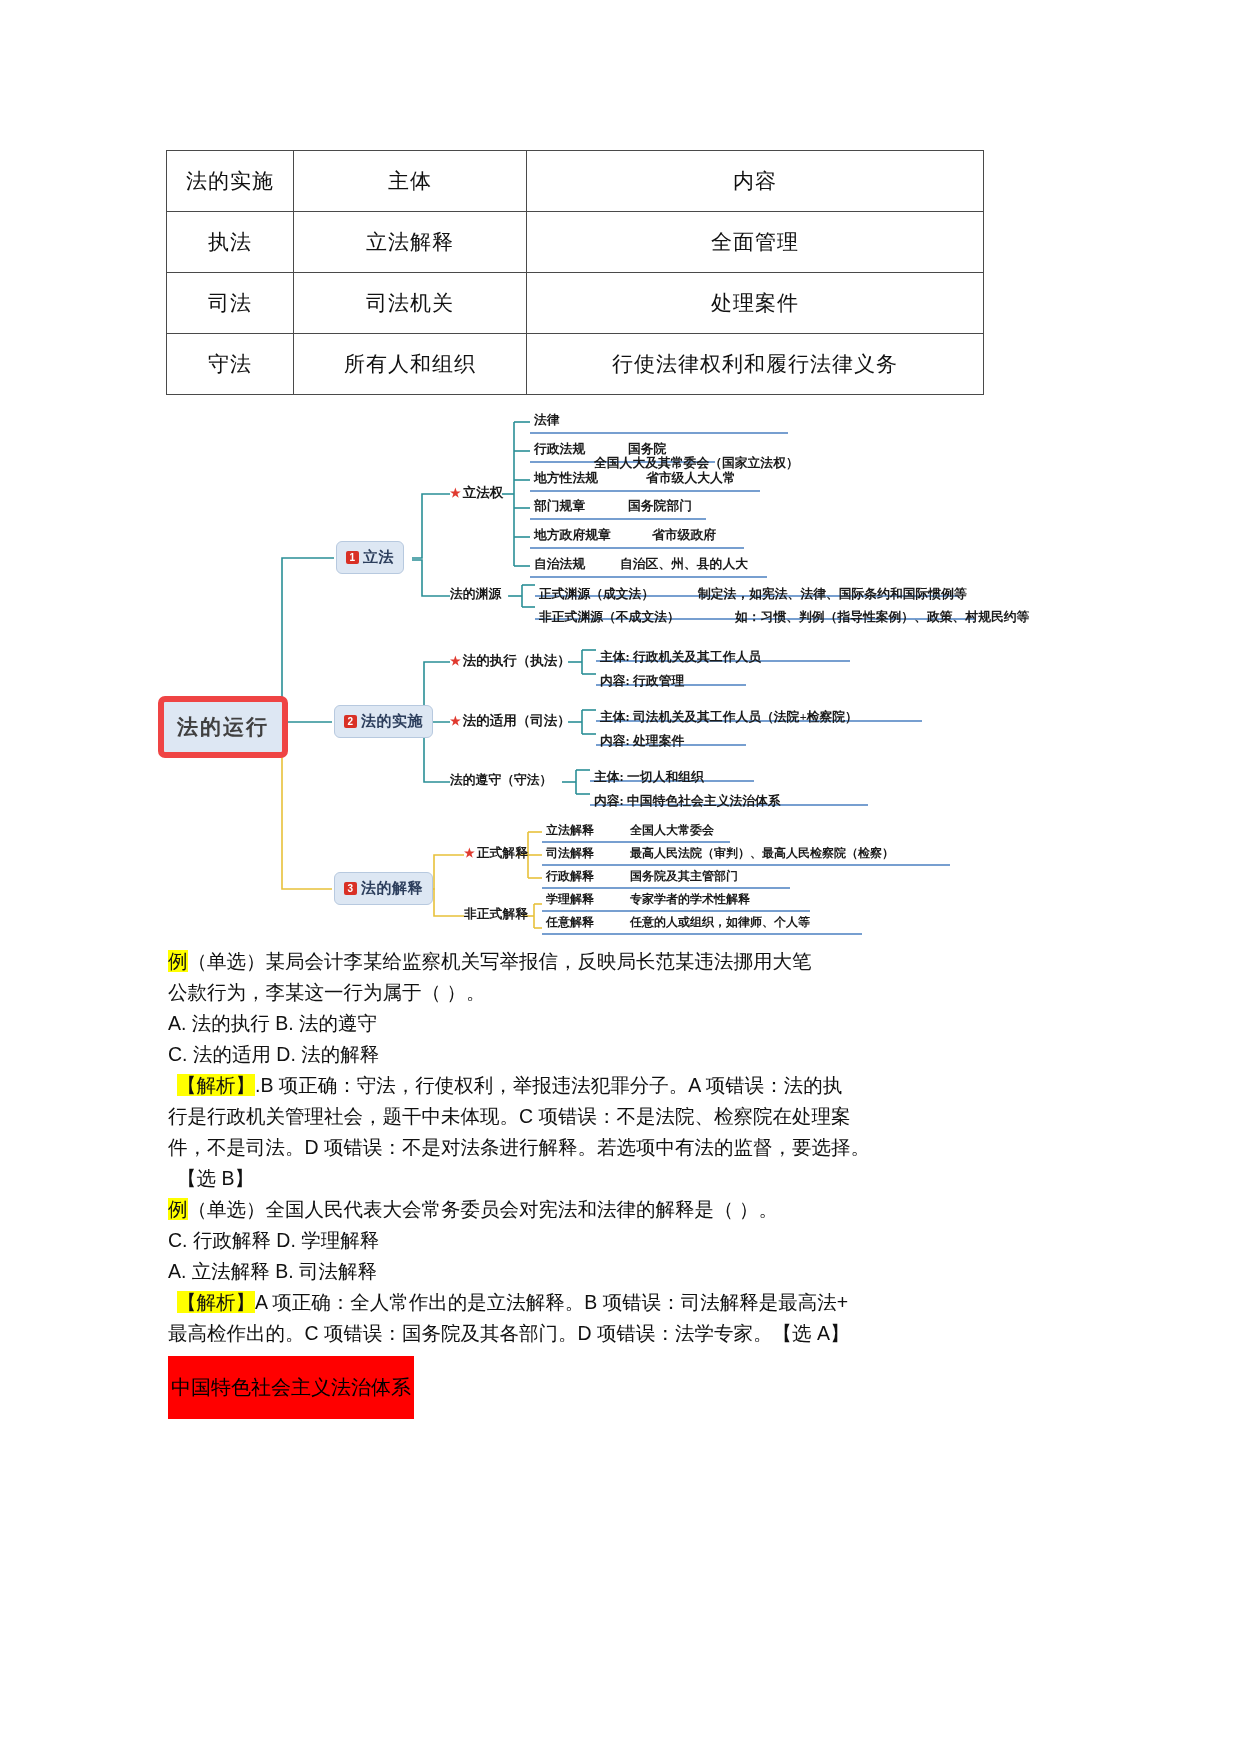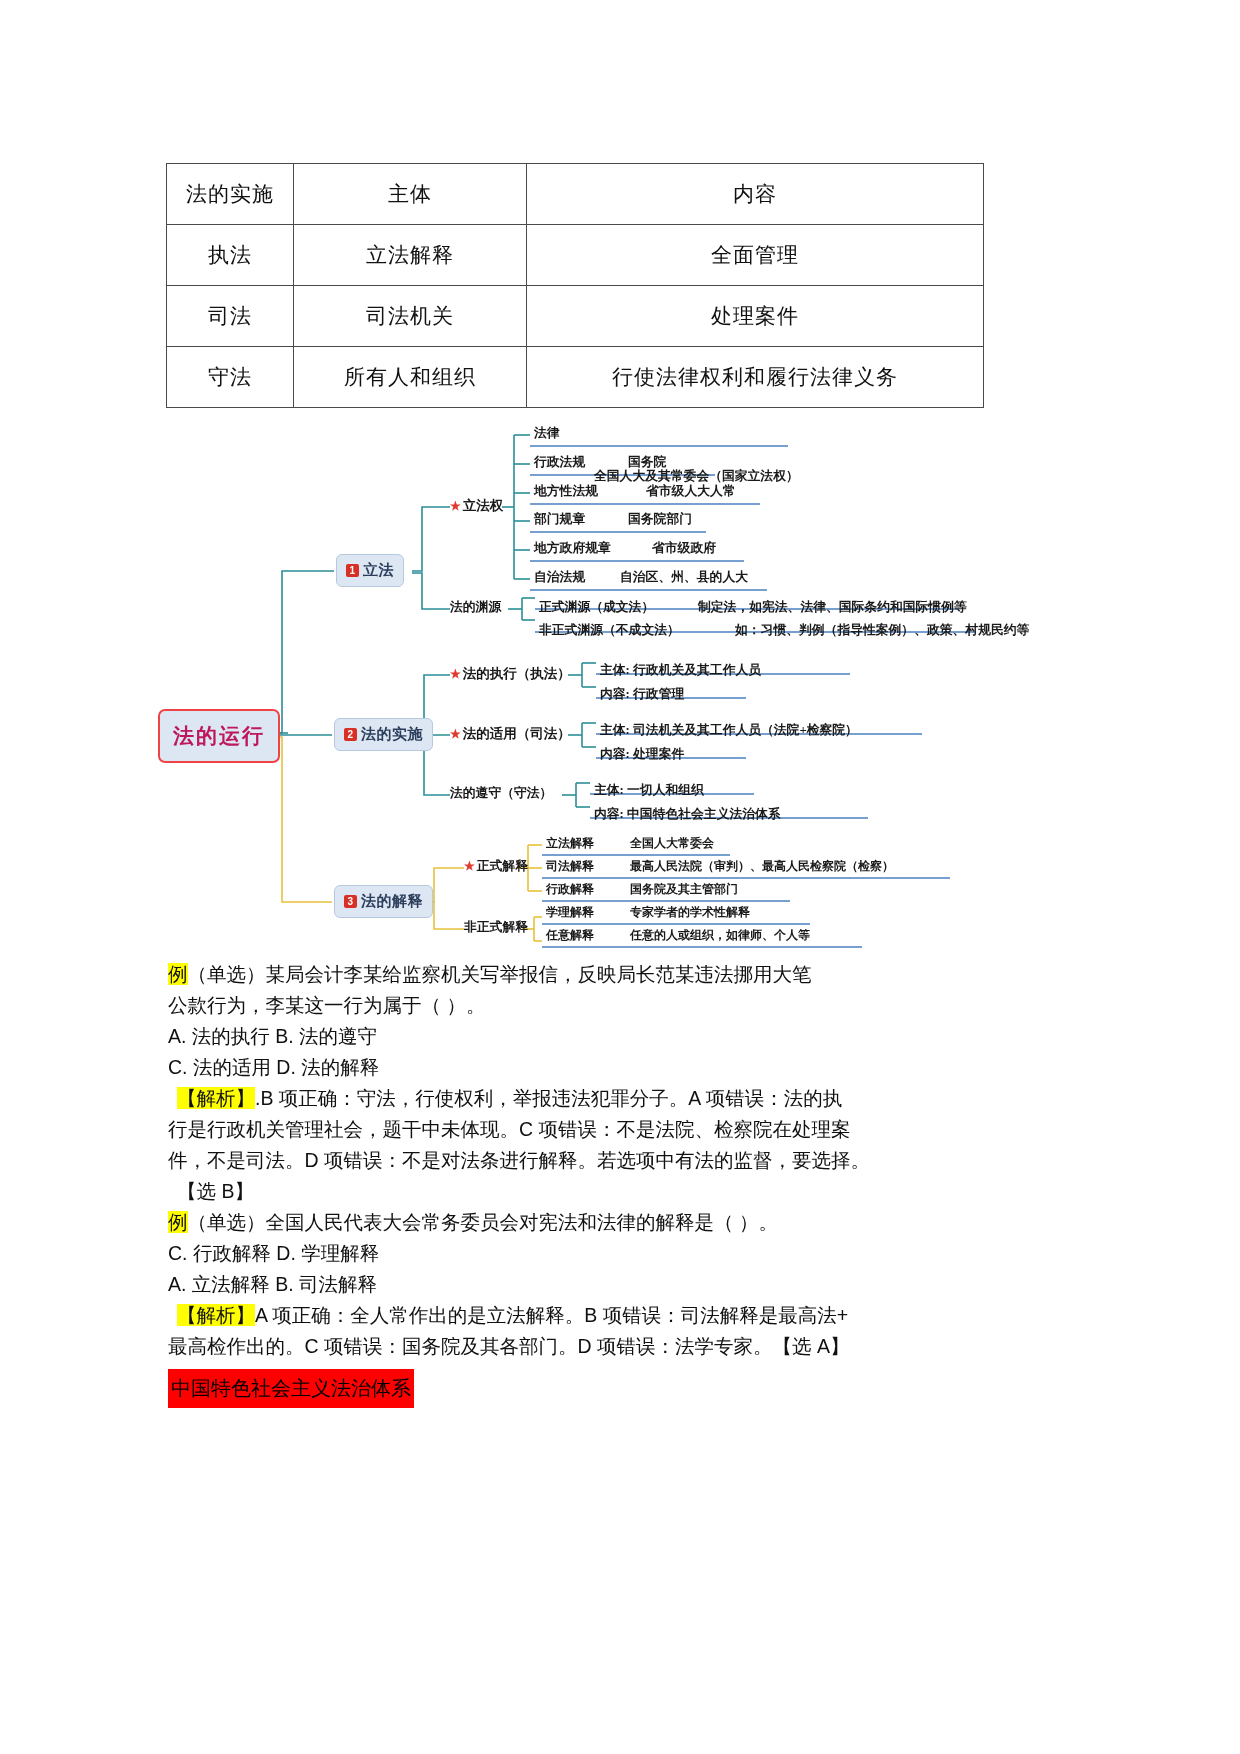--- a/index.html
+++ b/index.html
@@ -12,21 +12,21 @@
     height: 1754px;
     position: relative;
     font-family: "Liberation Serif", "DejaVu Serif", serif;
     color: #000;
     overflow: hidden;
   }
 
   
   .page {
     position: absolute;
-    left: 0; top: 13px;
+    left: 0; top: 0;
     width: 1240px;
     height: 1640px;
   }
 
   
   .law-table {
     position: absolute;
     left: 166px;
     top: 150px;
     width: 808px;
@@ -65,23 +65,23 @@
     position: absolute;
     font-family: Liberation Serif, serif;
     font-weight: bold;
     white-space: nowrap;
     color: #1a1a1a;
     line-height: 1;
   }
   .mm-root {
     position: absolute;
     background: #dde7f3;
-    border: 2px solid #ef4444;
+    border: 6px solid #ef4444;
     border-radius: 7px;
-    color: #be185d;
+    color: #404040;
     font-family: "Liberation Sans", "DejaVu Sans", sans-serif;
     font-weight: bold;
     font-size: 21px;
     letter-spacing: 2px;
     padding: 11px 13px;
     white-space: nowrap;
   }
   .mm-branch {
     position: absolute;
     background: #dde7f3;
@@ -141,21 +141,21 @@
 
   .red-title {
     position: absolute;
     left: 168px;
     top: 1356px;
     font-family: "Liberation Sans", "DejaVu Sans", sans-serif;
     font-size: 20px;
     font-weight: normal;
     background: #ff0000;
     color: #000;
-    padding: 6px 3px;
+    padding: 18px 3px;
     white-space: nowrap;
   }
 </style>
 </head>
 <body>
 
 <div class="page">
 
   <table class="law-table">
     <tbody>

